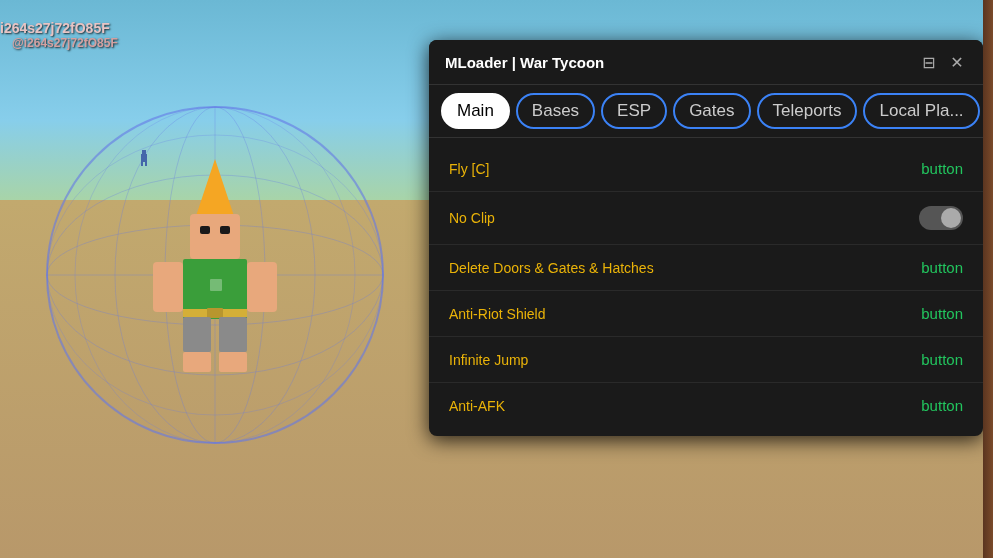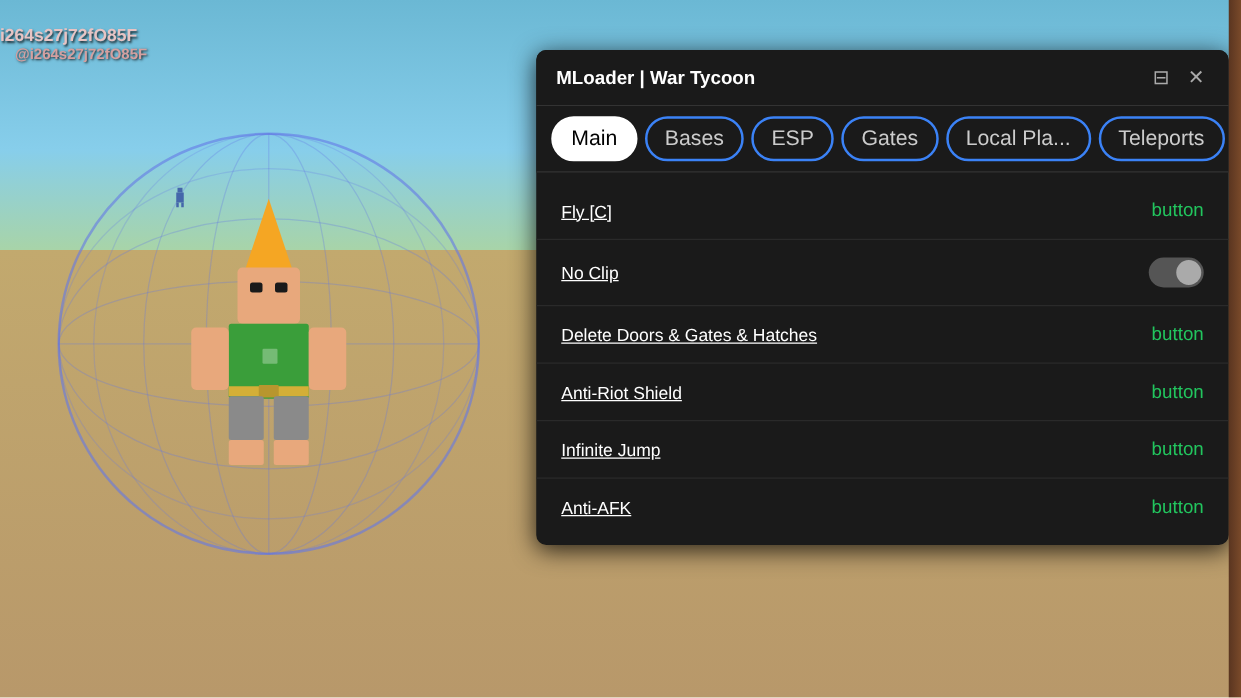--- a/index.html
+++ b/index.html
@@ -178,22 +178,21 @@
       font-size: 14px;
       border-bottom: 1px solid #2a2a2a;
       cursor: pointer;
     }
 
     .menu-item:last-child {
       border-bottom: none;
     }
 
     .menu-item-label {
-      color: #ffffff;
-      text-decoration: underline;
+      color: #eab308;
     }
 
     .menu-item-badge {
       color: #22c55e;
       font-size: 15px;
     }
 
     
     .toggle {
       width: 44px;
@@ -305,22 +304,22 @@
       <button class="panel-btn">⊟</button>
       <button class="panel-btn">✕</button>
     </div>
   </div>
 
   <div class="tabs">
     <button class="tab active">Main</button>
     <button class="tab">Bases</button>
     <button class="tab">ESP</button>
     <button class="tab">Gates</button>
+    <button class="tab">Teleports</button>
     <button class="tab">Local Pla...</button>
-    <button class="tab">Teleports</button>
   </div>
 
   <div class="menu-items">
 
     <div class="menu-item">
       <span class="menu-item-label">Fly [C]</span>
       <span class="menu-item-badge">button</span>
     </div>
 
     <div class="menu-item">

